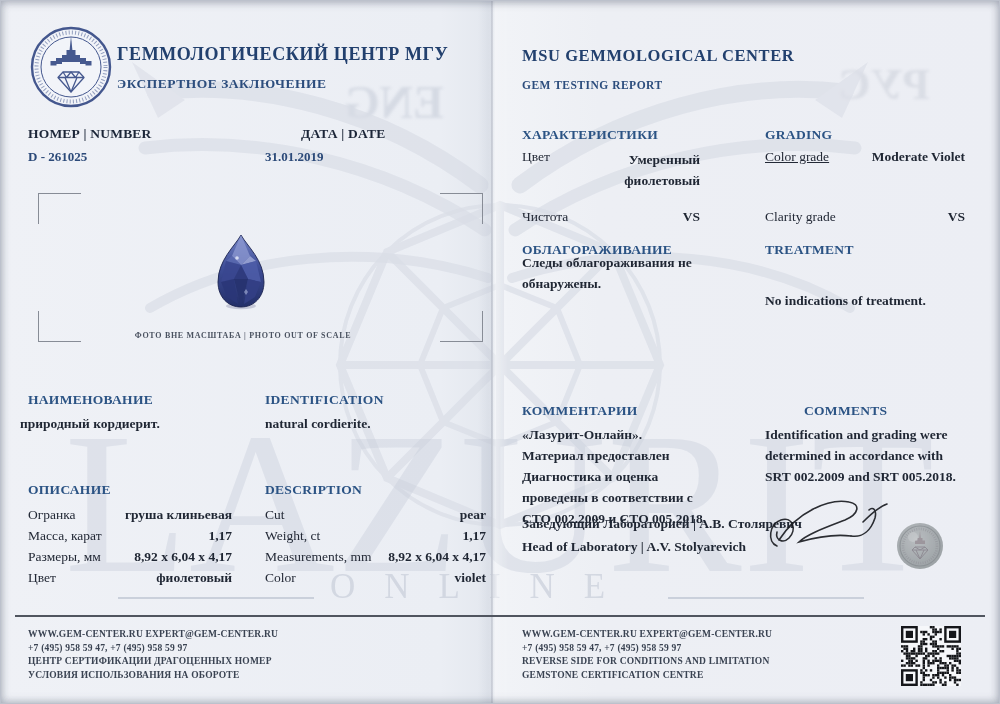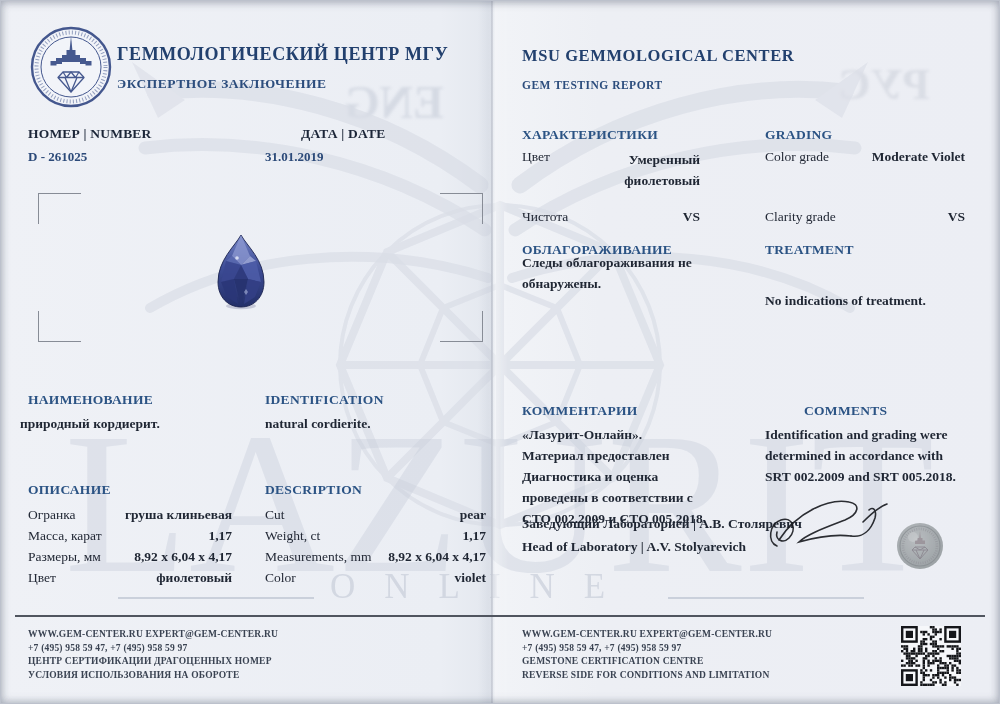--- a/index.html
+++ b/index.html
@@ -143,20 +143,21 @@
     <polygon points="24,31 39,27 44,48 31,45" fill="#4d5da8" opacity=".85"></polygon>
     <polygon points="24,31 9,27 4,48 17,45" fill="#39478f" opacity=".85"></polygon>
     <polygon points="24,31 31,45 24,52 17,45" fill="#2f3b7e"></polygon>
     <polygon points="17,45 31,45 24,72" fill="#273370"></polygon>
     <polygon points="31,45 44,48 38,63 27,70" fill="#333f85" opacity=".9"></polygon>
     <polygon points="17,45 4,48 10,63 21,70" fill="#2a3678" opacity=".9"></polygon>
     <circle cx="20" cy="24" r="1.8" fill="#e8ecfa" opacity=".8"></circle>
     <polygon points="29,55 31,58 29,61 27,58" fill="#b9c2e6" opacity=".55"></polygon>
   </svg>
 
+  <div class="el caption" style="left:38px; top:331px; width:410px; text-align:center;">ФОТО ВНЕ МАСШТАБА | PHOTO OUT OF SCALE</div>
 
   <div class="el h-sec" style="left:28px; top:392px;">НАИМЕНОВАНИЕ</div>
   <div class="el h-sec" style="left:265px; top:392px;">IDENTIFICATION</div>
   <div class="el t-bold" style="left:20px; top:416px;">природный кордиерит.</div>
   <div class="el t-bold" style="left:265px; top:416px;">natural cordierite.</div>
 
   <div class="el h-sec" style="left:28px; top:482px;">ОПИСАНИЕ</div>
   <div class="el h-sec" style="left:265px; top:482px;">DESCRIPTION</div>
 
   <div class="el desc-table" style="left:28px; top:504px;">
@@ -201,21 +202,21 @@
   <div class="el h-sub" style="left:522px; top:79px; font-size:11.5px;">GEM TESTING REPORT</div>
 
   <div class="el h-sec" style="left:522px; top:127px;">ХАРАКТЕРИСТИКИ</div>
   <div class="el h-sec" style="left:765px; top:127px;">GRADING</div>
 
   <div class="el t-body" style="left:522px; top:149px;">Цвет</div>
   <div class="el two-line" style="left:560px; top:149px; width:140px; text-align:right;">
     <div class="t-bold">Умеренный</div>
     <div class="t-bold">фиолетовый</div>
   </div>
-  <div class="el t-body" style="left:765px; top:149px;">Color grade</div>
+  <div class="el t-body" style="left:765px; top:149px;text-decoration:underline;">Color grade</div>
   <div class="el t-bold" style="left:795px; top:149px; width:170px; text-align:right;">Moderate Violet</div>
 
   <div class="el t-body" style="left:522px; top:209px;">Чистота</div>
   <div class="el t-bold" style="left:560px; top:209px; width:140px; text-align:right;">VS</div>
   <div class="el t-body" style="left:765px; top:209px;">Clarity grade</div>
   <div class="el t-bold" style="left:795px; top:209px; width:170px; text-align:right;">VS</div>
 
   <div class="el h-sec" style="left:522px; top:242px;">ОБЛАГОРАЖИВАНИЕ</div>
   <div class="el h-sec" style="left:765px; top:242px;">TREATMENT</div>
   <div class="el two-line" style="left:522px; top:252px;">
@@ -274,22 +275,22 @@
   <div class="el footer" style="left:28px; top:628px;">
     <div>WWW.GEM-CENTER.RU EXPERT@GEM-CENTER.RU</div>
     <div>+7 (495) 958 59 47, +7 (495) 958 59 97</div>
     <div>ЦЕНТР СЕРТИФИКАЦИИ ДРАГОЦЕННЫХ НОМЕР</div>
     <div>УСЛОВИЯ ИСПОЛЬЗОВАНИЯ НА ОБОРОТЕ</div>
   </div>
 
   <div class="el footer" style="left:522px; top:628px;">
     <div>WWW.GEM-CENTER.RU EXPERT@GEM-CENTER.RU</div>
     <div>+7 (495) 958 59 47, +7 (495) 958 59 97</div>
+    <div>REVERSE SIDE FOR CONDITIONS AND LIMITATION</div>
     <div>GEMSTONE CERTIFICATION CENTRE</div>
-    <div>REVERSE SIDE FOR CONDITIONS AND LIMITATION</div>
   </div>
 
   <div class="el qr-wrap">
     <svg id="qr-svg" width="60" height="60" viewBox="0 0 60 60" fill="#15161a">
         <rect x="28.80" y="0.00" width="2.40" height="2.40"></rect>
         <rect x="31.20" y="0.00" width="2.40" height="2.40"></rect>
         <rect x="31.20" y="2.40" width="2.40" height="2.40"></rect>
         <rect x="33.60" y="2.40" width="2.40" height="2.40"></rect>
         <rect x="38.40" y="2.40" width="2.40" height="2.40"></rect>
         <rect x="19.20" y="4.80" width="2.40" height="2.40"></rect>

